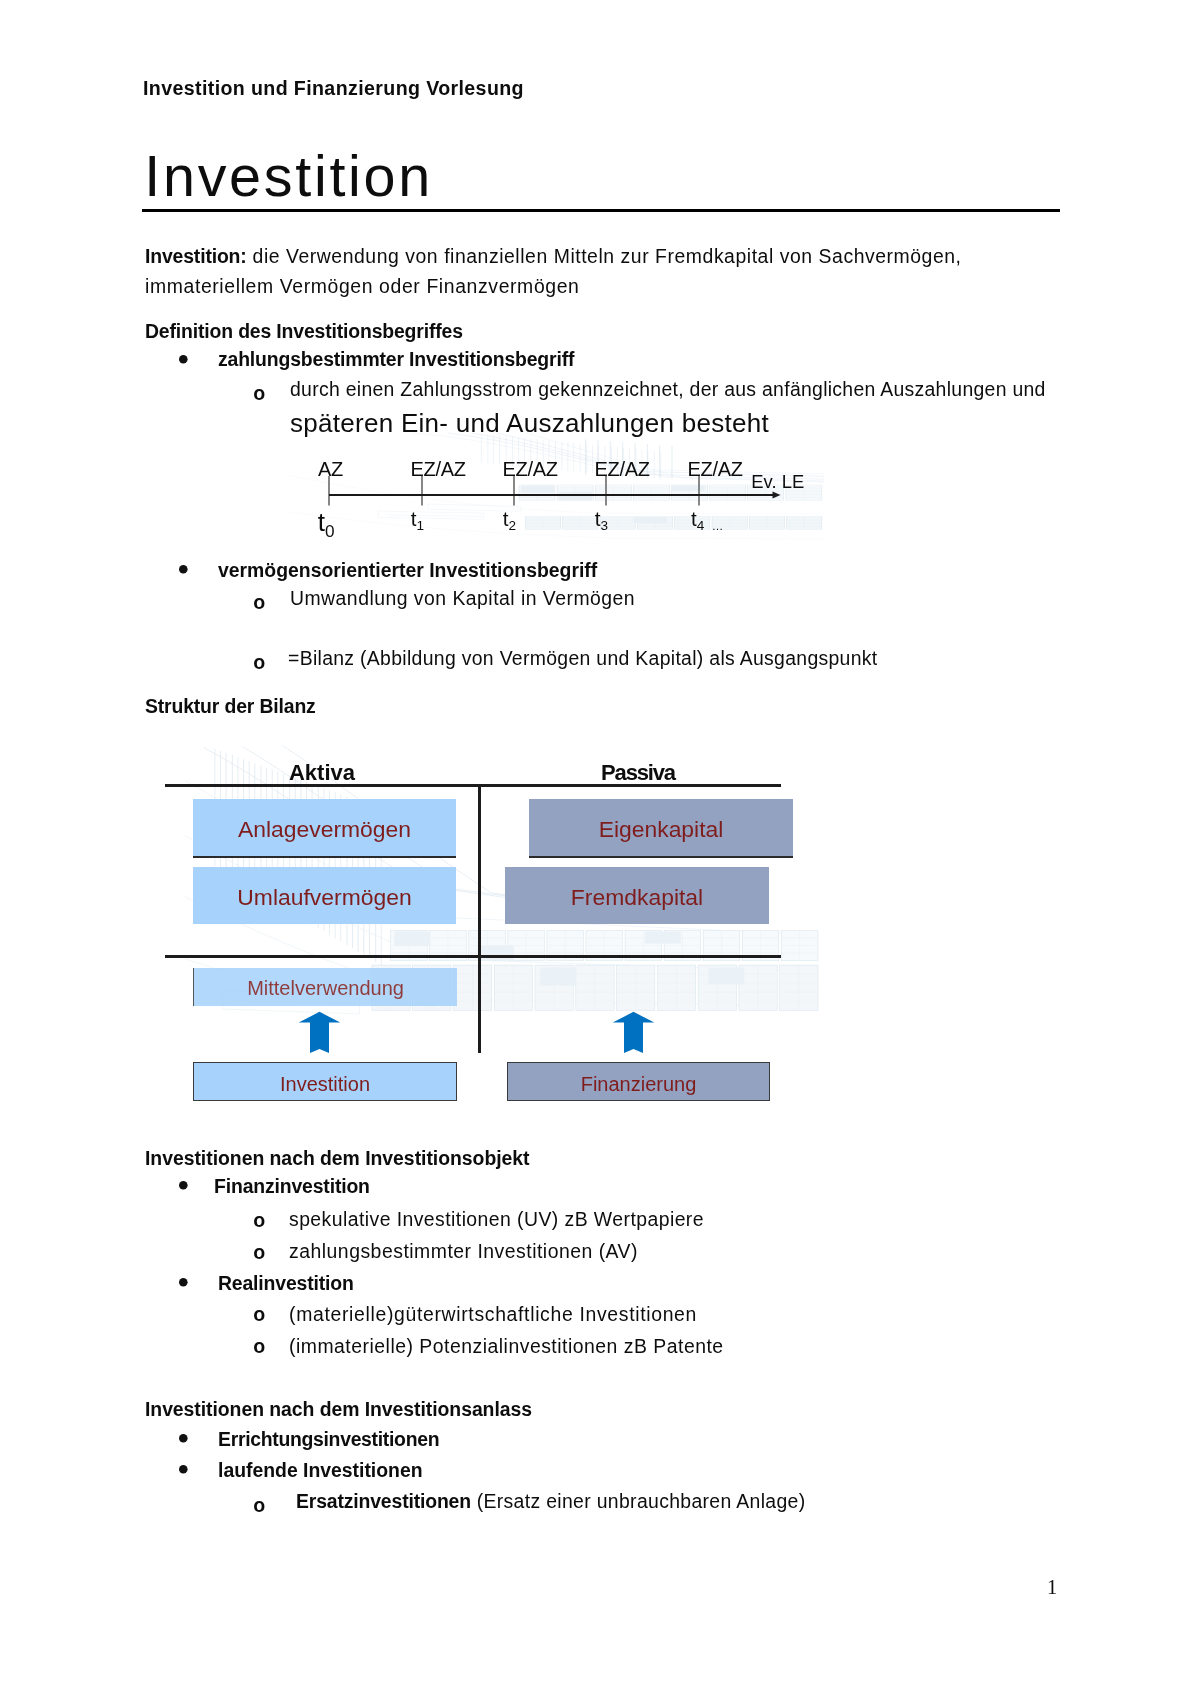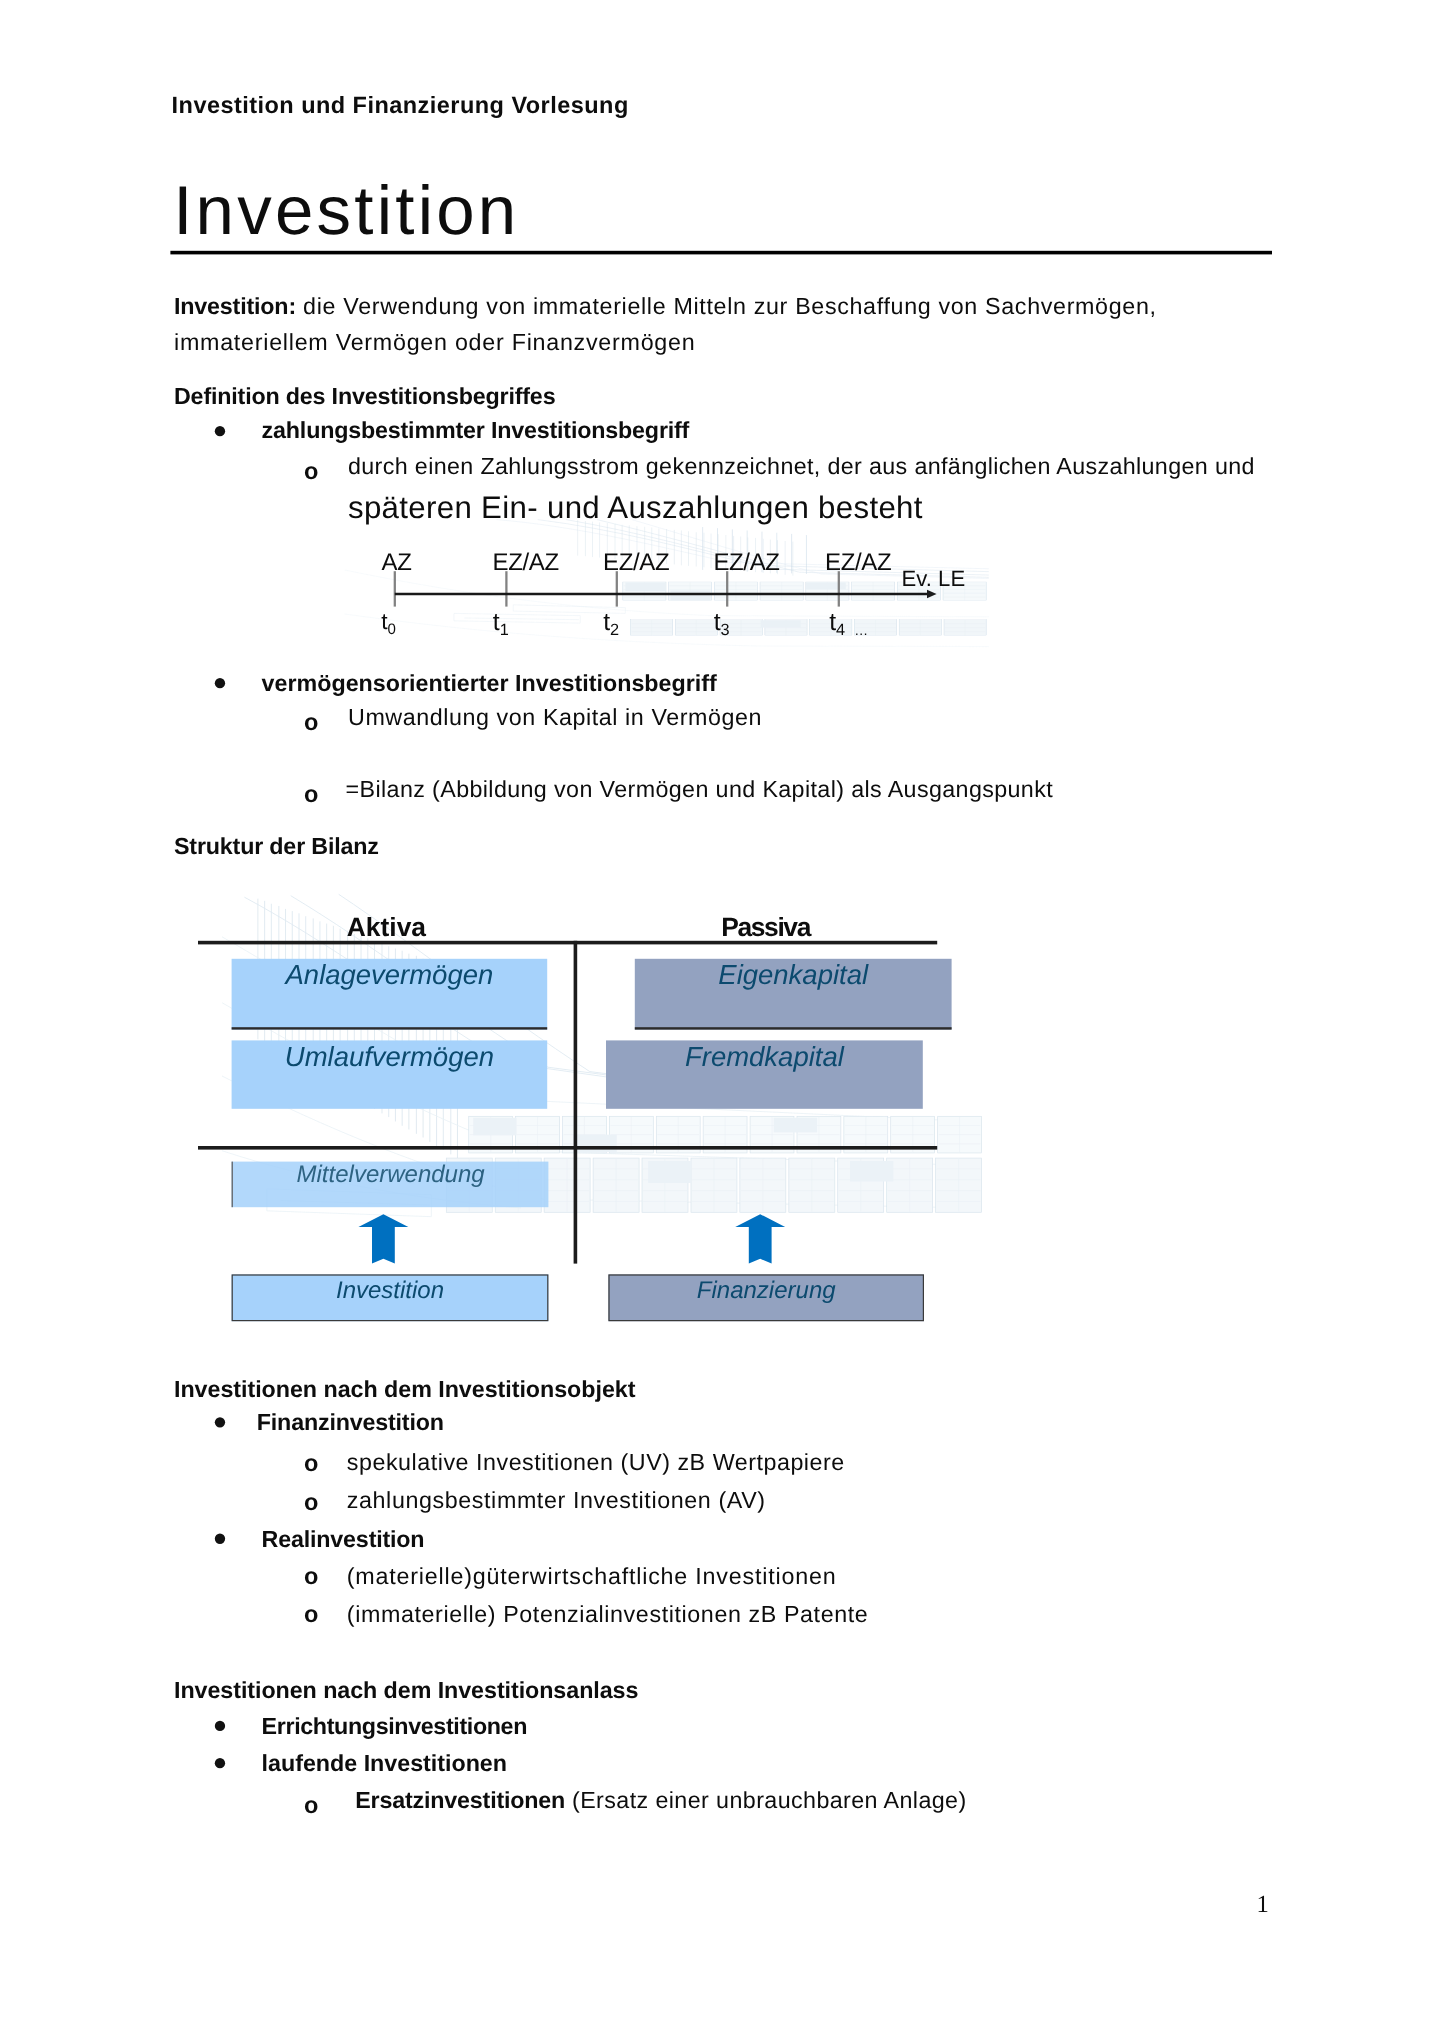--- a/index.html
+++ b/index.html
@@ -5,22 +5,22 @@
   html,body{margin:0;padding:0;}
   body{width:1200px;height:1698px;background:#fff;color:#0d0d0d;
        font-family:"Liberation Sans",sans-serif;}
   .page{position:relative;width:1200px;height:1698px;overflow:hidden;background:#fff;}
   .abs{position:absolute;white-space:nowrap;}
   .t{line-height:1;}
   .b{font-weight:700;}
   .rule{position:absolute;left:142px;top:209px;width:918px;height:3px;background:#000;}
   .pg{position:absolute;left:1047px;top:1576.5px;font-family:"Liberation Serif",serif;font-size:20.5px;line-height:1;}
   .wm{position:absolute;pointer-events:none;}
-  .bx{position:absolute;box-sizing:border-box;display:flex;align-items:flex-start;justify-content:center;
-      line-height:1;color:#0c4a6e;font-style:italic;}
+  .bx{position:absolute;box-sizing:border-box;display:flex;align-items:center;justify-content:center;
+      line-height:1;color:#7f1d1d;}
   .bx>span{display:block;position:relative;top:2px;}
   .bxs>span{top:0.5px;}
   .bxb>span{top:3px;}
   .ln{position:absolute;background:#1c1c1c;}
   svg{display:block;overflow:visible;}
 </style>
 </head>
 <body>
 
 <div class="page">
@@ -357,21 +357,21 @@
         <g fill="none" stroke="#e6eff5" stroke-width="0.95">
           <path d="M60,404 L280,412 L280,442 L60,434 Z"></path>
           <path d="M78,420 L278,426"></path>
           <path d="M0,352 C120,392 250,418 400,430"></path>
         </g>
       </svg>
     </div>
 <div class="abs t" style="left:143px;top:78.61px;font-size:19.6px;letter-spacing:0.38px;font-weight:bold;"><span>Investition und Finanzierung Vorlesung</span></div>
 <div class="abs t" style="left:144.3px;top:148.32px;font-size:57.5px;letter-spacing:2.7px;"><span>Investition</span></div>
 <div class="rule"></div>
-<div class="abs t" style="left:145px;top:246.57px;font-size:19.4px;letter-spacing:0.55px;"><b class="b" style="letter-spacing:-0.15px">Investition:</b><span> die Verwendung von immaterielle Mitteln zur Beschaffung von Sachvermögen,</span></div>
+<div class="abs t" style="left:145px;top:246.57px;font-size:19.4px;letter-spacing:0.55px;"><b class="b" style="letter-spacing:-0.15px">Investition:</b><span> die Verwendung von finanziellen Mitteln zur Fremdkapital von Sachvermögen,</span></div>
 <div class="abs t" style="left:145px;top:276.57px;font-size:19.4px;letter-spacing:0.62px;"><span>immateriellem Vermögen oder Finanzvermögen</span></div>
 <div class="abs t b" style="left:145px;top:321.57px;font-size:19.4px;letter-spacing:-0.15px;"><span>Definition des Investitionsbegriffes</span></div>
 <svg class="abs" style="left:179px;top:354.70px;" width="9" height="9" viewBox="0 0 9 9">
       <circle cx="4.3" cy="4.3" r="4.3" fill="#111"></circle>
     </svg>
 <div class="abs t b" style="left:218px;top:350.07px;font-size:19.4px;letter-spacing:-0.15px;"><span>zahlungsbestimmter Investitionsbegriff</span></div>
 <div class="abs t b" style="left:253.3px;top:383.91px;font-size:19.6px;letter-spacing:0px;"><span>o</span></div>
 <div class="abs t" style="left:290px;top:379.57px;font-size:19.4px;letter-spacing:0.3px;"><span>durch einen Zahlungsstrom gekennzeichnet, der aus anfänglichen Auszahlungen und</span></div>
 <div class="abs t" style="left:290px;top:409.57px;font-size:26px;letter-spacing:0.28px;"><span>späteren Ein- und Auszahlungen besteht</span></div>
 <div class="abs" style="left:0;top:0;width:1200px;height:1698px;">
@@ -384,21 +384,21 @@
 <path d="M329,495.0 L774,495.0" stroke="#191919" stroke-width="2" fill="none"></path>
 <path d="M780.5,495.0 L772.5,491.5 L772.5,498.5 Z" fill="#1d1d1d"></path>
 </svg>
     </div>
 <div class="abs t" style="left:318.0px;top:459.27px;font-size:20px;letter-spacing:-0.3px;"><span>AZ</span></div>
 <div class="abs t" style="left:410.5px;top:459.27px;font-size:20px;letter-spacing:-0.3px;"><span>EZ/AZ</span></div>
 <div class="abs t" style="left:502.5px;top:459.27px;font-size:20px;letter-spacing:-0.3px;"><span>EZ/AZ</span></div>
 <div class="abs t" style="left:594.5px;top:459.27px;font-size:20px;letter-spacing:-0.3px;"><span>EZ/AZ</span></div>
 <div class="abs t" style="left:687.5px;top:459.27px;font-size:20px;letter-spacing:-0.3px;"><span>EZ/AZ</span></div>
 <div class="abs t" style="left:751.2px;top:473.42px;font-size:18.4px;letter-spacing:0.05px;"><span>Ev. LE</span></div>
-<div class="abs t" style="left:317.7px;top:509.36px;font-size:19px;letter-spacing:0px;"><span>t</span><sub style="font-size:0.66em;line-height:0;vertical-align:baseline;position:relative;top:0.30em;letter-spacing:0">0</sub></div>
+<div class="abs t" style="left:317.7px;top:509.36px;font-size:26px;letter-spacing:0px;"><span>t</span><sub style="font-size:0.66em;line-height:0;vertical-align:baseline;position:relative;top:0.30em;letter-spacing:0">0</sub></div>
 <div class="abs t" style="left:410.7px;top:509.36px;font-size:20.6px;letter-spacing:0px;"><span>t</span><sub style="font-size:0.66em;line-height:0;vertical-align:baseline;position:relative;top:0.30em;letter-spacing:0">1</sub></div>
 <div class="abs t" style="left:502.7px;top:509.36px;font-size:20.6px;letter-spacing:0px;"><span>t</span><sub style="font-size:0.66em;line-height:0;vertical-align:baseline;position:relative;top:0.30em;letter-spacing:0">2</sub></div>
 <div class="abs t" style="left:594.7px;top:509.36px;font-size:20.6px;letter-spacing:0px;"><span>t</span><sub style="font-size:0.66em;line-height:0;vertical-align:baseline;position:relative;top:0.30em;letter-spacing:0">3</sub></div>
 <div class="abs t" style="left:691.0px;top:509.36px;font-size:20.6px;letter-spacing:0px;"><span>t</span><sub style="font-size:0.66em;line-height:0;vertical-align:baseline;position:relative;top:0.30em;letter-spacing:0">4</sub><span style="font-size:0.56em;letter-spacing:0.9px;position:relative;top:0.30em;margin-left:7.5px;">…</span></div>
 <svg class="abs" style="left:179px;top:565.00px;" width="9" height="9" viewBox="0 0 9 9">
       <circle cx="4.3" cy="4.3" r="4.3" fill="#111"></circle>
     </svg>
 <div class="abs t b" style="left:218px;top:560.57px;font-size:19.4px;letter-spacing:0px;"><span>vermögensorientierter Investitionsbegriff</span></div>
 <div class="abs t b" style="left:253.3px;top:592.91px;font-size:19.6px;letter-spacing:0px;"><span>o</span></div>
 <div class="abs t" style="left:290px;top:588.57px;font-size:19.4px;letter-spacing:0.48px;"><span>Umwandlung von Kapital in Vermögen</span></div>

